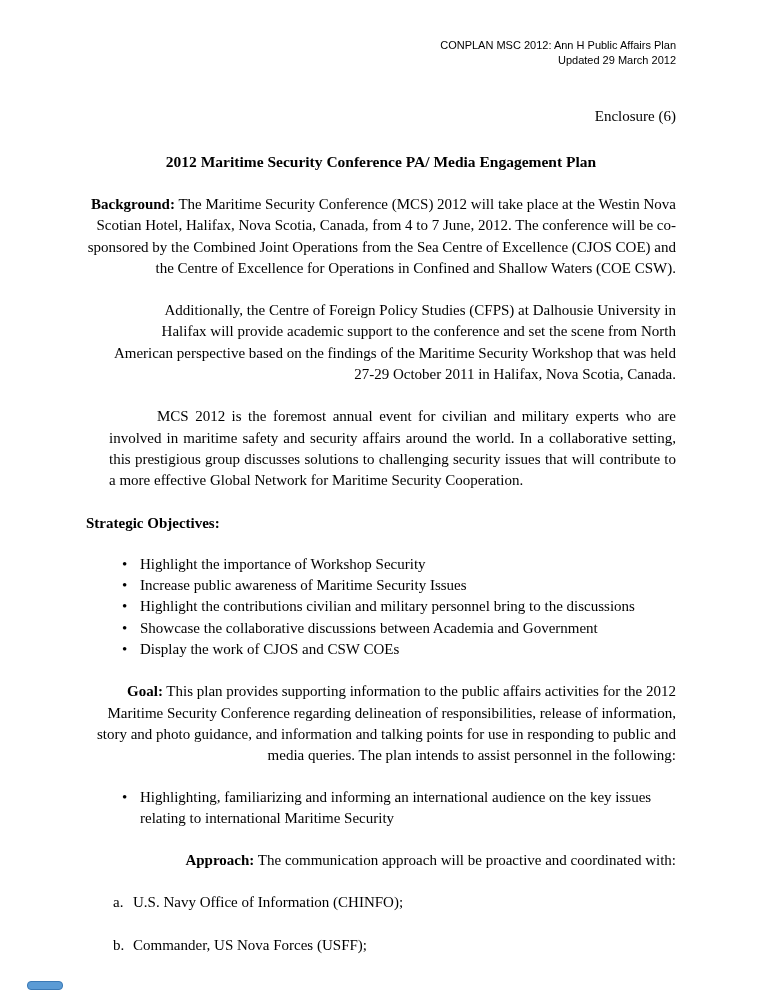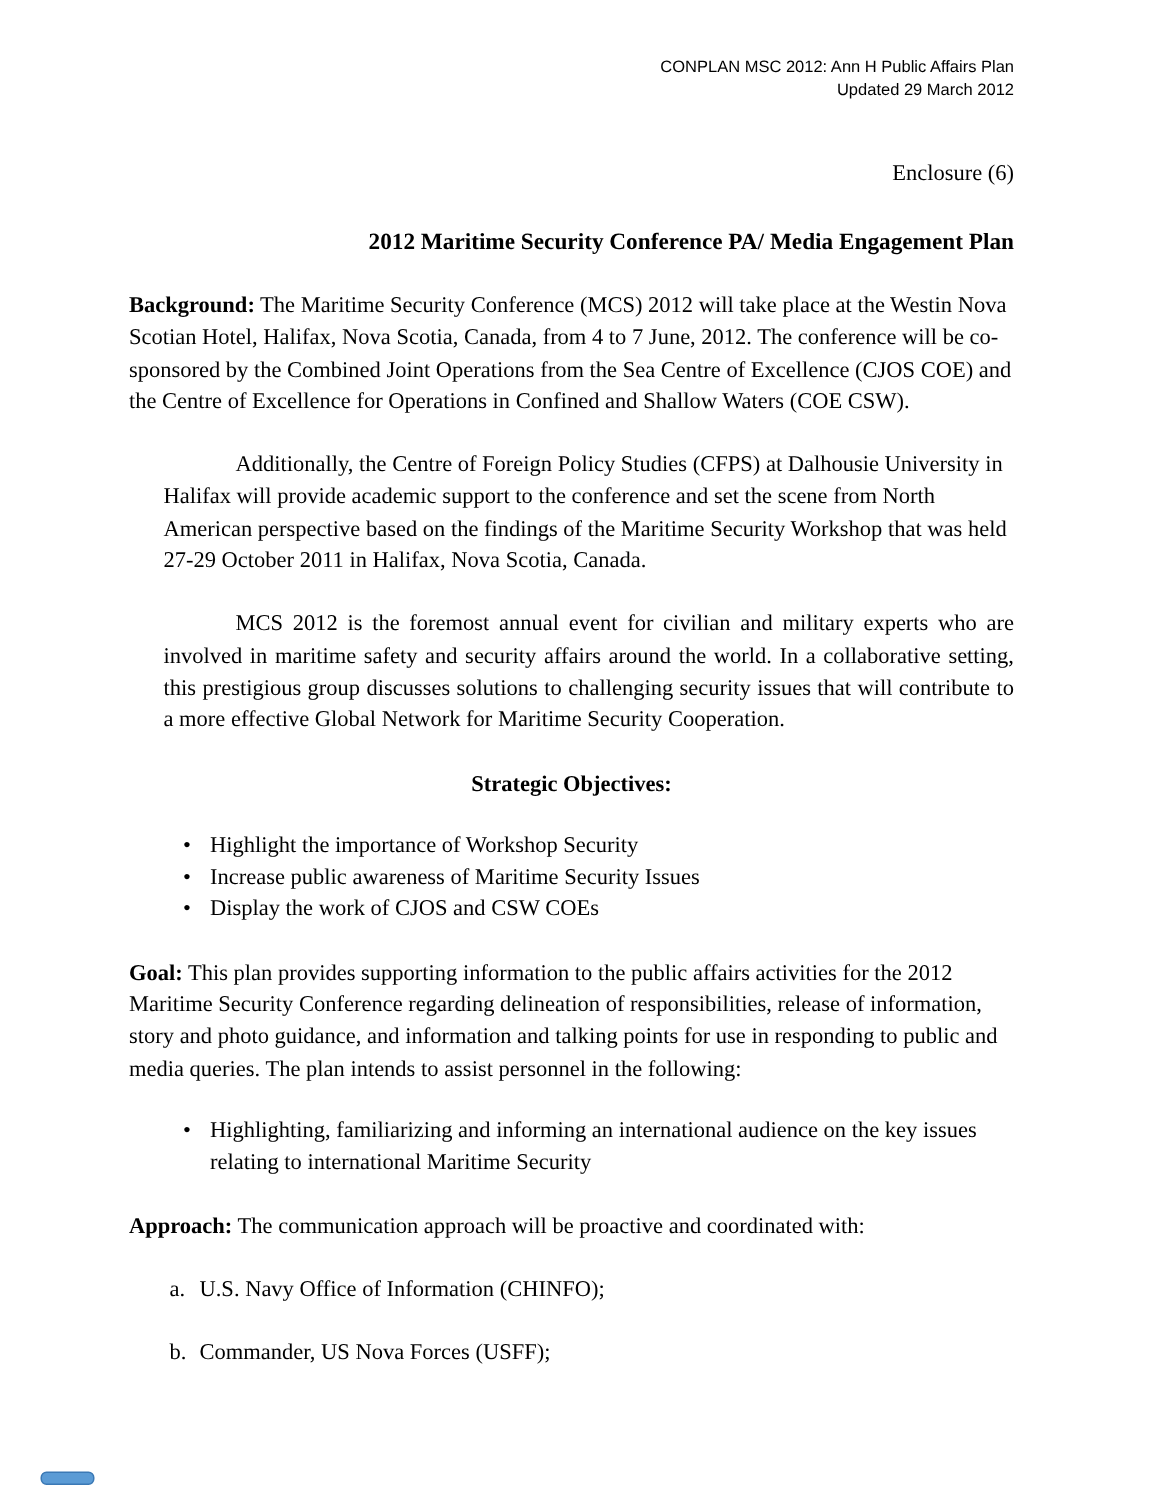--- a/index.html
+++ b/index.html
@@ -27,41 +27,40 @@
     font-family: "Liberation Sans", sans-serif;
     font-size: 11px;
     line-height: 1.35;
     color: #000000;
   }
   .enclosure {
     text-align: right;
     margin-top: 38px;
   }
   .title {
-    text-align: right;
+    text-align: center;
     font-weight: bold;
     font-size: 15.5px;
     margin: 24px 0 0 0;
   }
   p.para {
     margin: 21px 0 0 0;
-    text-align: left;
+    text-align: right;
   }
   p.para.indent {
     text-indent: 48px;
     margin-left: 23px;
   }
   p.para.justify {
     text-align: justify;
   }
   .bold { font-weight: bold; }
   .section-heading {
     font-weight: bold;
     margin: 21px 0 0 0;
-    text-align: center;
   }
   ul.bullets {
     list-style: none;
     margin: 20px 0 0 0;
     padding: 0 0 0 54px;
   }
   ul.bullets li {
     position: relative;
     margin: 0;
     padding: 0;
@@ -115,20 +114,22 @@
 
     <p class="para indent">Additionally, the Centre of Foreign Policy Studies (CFPS) at Dalhousie University in Halifax will provide academic support to the conference and set the scene from North American perspective based on the findings of the Maritime Security Workshop that was held 27-29 October 2011 in Halifax, Nova Scotia, Canada.</p>
 
     <p class="para indent justify">MCS 2012 is the foremost annual event for civilian and military experts who are involved in maritime safety and security affairs around the world. In a collaborative setting, this prestigious group discusses solutions to challenging security issues that will contribute to a more effective Global Network for Maritime Security Cooperation.</p>
 
     <p class="section-heading">Strategic Objectives:</p>
 
     <ul class="bullets">
       <li>Highlight the importance of Workshop Security</li>
       <li>Increase public awareness of Maritime Security Issues</li>
+      <li>Highlight the contributions civilian and military personnel bring to the discussions</li>
+      <li>Showcase the collaborative discussions between Academia and Government</li>
       <li>Display the work of CJOS and CSW COEs</li>
     </ul>
 
     <p class="para"><span class="bold">Goal:</span><span>  This plan provides supporting information to the public affairs activities for the 2012 Maritime Security Conference regarding delineation of responsibilities, release of information, story and photo guidance, and information and talking points for use in responding to public and media queries.  The plan intends to assist personnel in the following:</span></p>
 
     <ul class="bullets">
       <li>Highlighting, familiarizing and informing an international audience on the key issues relating to international Maritime Security</li>
     </ul>
 
     <p class="para"><span class="bold">Approach:</span><span>  The communication approach will be proactive and coordinated with:</span></p>

